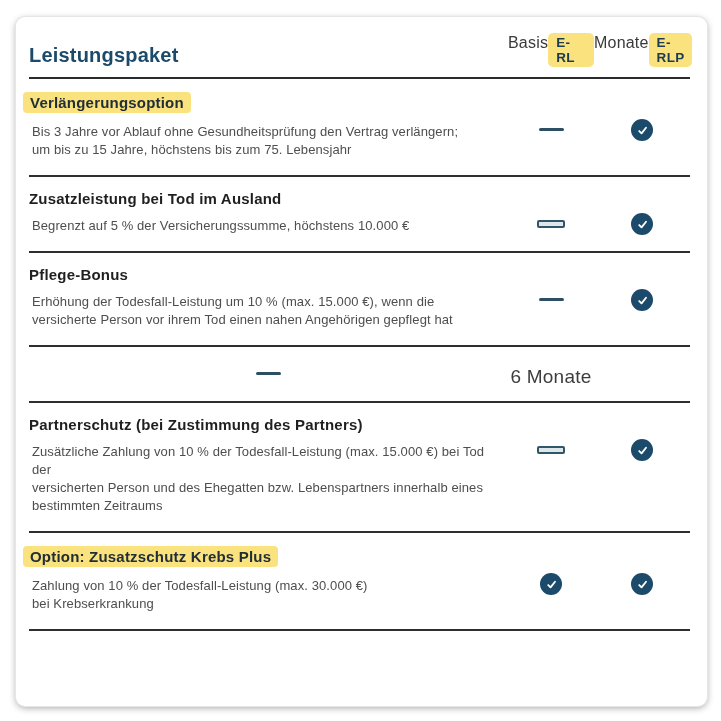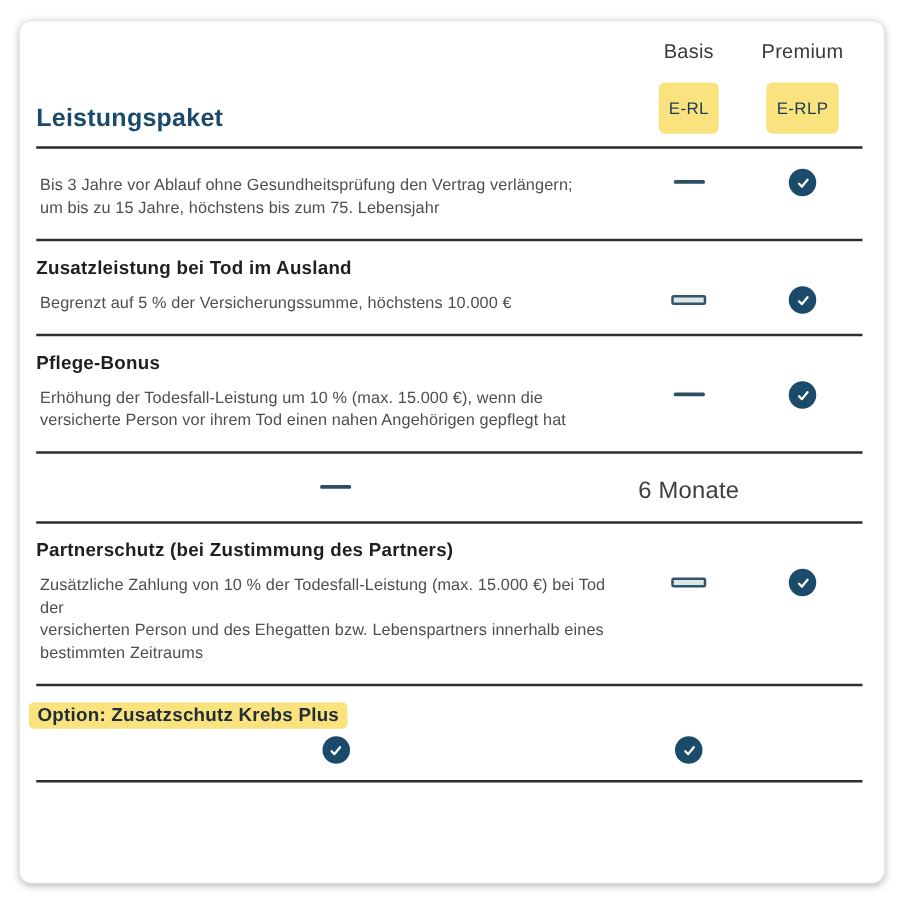--- a/index.html
+++ b/index.html
@@ -14,25 +14,25 @@
     background:#ffffff; border-radius:9px;
     box-shadow:0 0 0 1px #e6e6e6, 0 2px 7px rgba(0,0,0,0.35);
     padding:10px 17px 0 13px;
     overflow:hidden;
   }
   .grid-row { display:grid; grid-template-columns:1fr 86px 96px; }
 
   
   .table-header { align-items:end; padding:6px 0 10px 0; border-bottom:2px solid #2b2b2b; }
   .pkg-label { color:#1c4a6b; font-weight:bold; font-size:20px; letter-spacing:.2px; }
-  .col-head { display:flex; flex-direction:column; align-items:center; }
+  .col-head { display:flex; flex-direction:row; align-items:center; }
   .col-name { font-size:16px; color:#3a3a3a; letter-spacing:.2px; margin-bottom:15px; }
   .badge {
-    background:#fae37f; border-radius:5px; padding:13px 8px;
-    font-weight:normal; font-size:13.5px; color:#1d3b50; letter-spacing:.3px;
+    background:#fae37f; border-radius:5px; padding:2px 8px;
+    font-weight:bold; font-size:13.5px; color:#1d3b50; letter-spacing:.3px;
   }
 
   
   .section { padding:13px 0 13px 0; border-bottom:2px solid #2e2e2e; }
   .sec-title { margin:0 0 7px 0; font-size:15px; font-weight:bold; color:#1f1f1f; letter-spacing:.2px; }
   .sec-title .hl {
     background:#fae37f; border-radius:4px; padding:2px 7px;
     display:inline-block; margin-left:-6px; color:#212e36;
   }
   .feature-row { margin-top:4px; }
@@ -62,26 +62,27 @@
 
 <div class="card">
 
   <div class="grid-row table-header">
     <div class="pkg-label">Leistungspaket</div>
     <div class="col-head">
       <div class="col-name">Basis</div>
       <div class="badge">E-RL</div>
     </div>
     <div class="col-head">
-      <div class="col-name">Premium</div>
+      <div class="col-name">Monate</div>
       <div class="badge">E-RLP</div>
     </div>
   </div>
 
   <div class="section">
+    <h3 class="sec-title"><span class="hl">Verlängerungsoption</span></h3>
     <div class="grid-row feature-row">
       <p class="desc">Bis 3 Jahre vor Ablauf ohne Gesundheitsprüfung den Vertrag verlängern;
 um bis zu 15 Jahre, höchstens bis zum 75. Lebensjahr</p>
       <div class="cell">
           <span class="dash"></span>
         </div>
       <div class="cell">
           <span class="check">
             <svg width="13" height="13" viewBox="0 0 24 24">
               <path d="M6 13l4.2 4.2L18.5 7" stroke="#ffffff" stroke-width="3.4" fill="none" stroke-linecap="round" stroke-linejoin="round"></path>
@@ -152,20 +153,22 @@
               <path d="M6 13l4.2 4.2L18.5 7" stroke="#ffffff" stroke-width="3.4" fill="none" stroke-linecap="round" stroke-linejoin="round"></path>
             </svg>
           </span>
         </div>
     </div>
   </div>
 
   <div class="section">
     <h3 class="sec-title"><span class="hl">Option: Zusatzschutz Krebs Plus</span></h3>
     <div class="grid-row feature-row">
+      <p class="desc">Zahlung von 10 % der Todesfall-Leistung (max. 30.000 €)
+bei Krebserkrankung</p>
       <div class="cell">
           <span class="check">
             <svg width="13" height="13" viewBox="0 0 24 24">
               <path d="M6 13l4.2 4.2L18.5 7" stroke="#ffffff" stroke-width="3.4" fill="none" stroke-linecap="round" stroke-linejoin="round"></path>
             </svg>
           </span>
         </div>
       <div class="cell">
           <span class="check">
             <svg width="13" height="13" viewBox="0 0 24 24">

